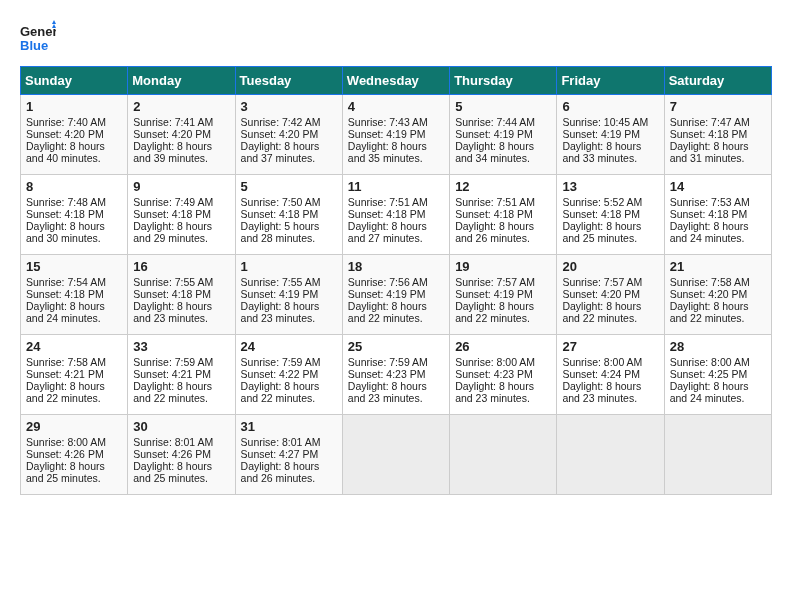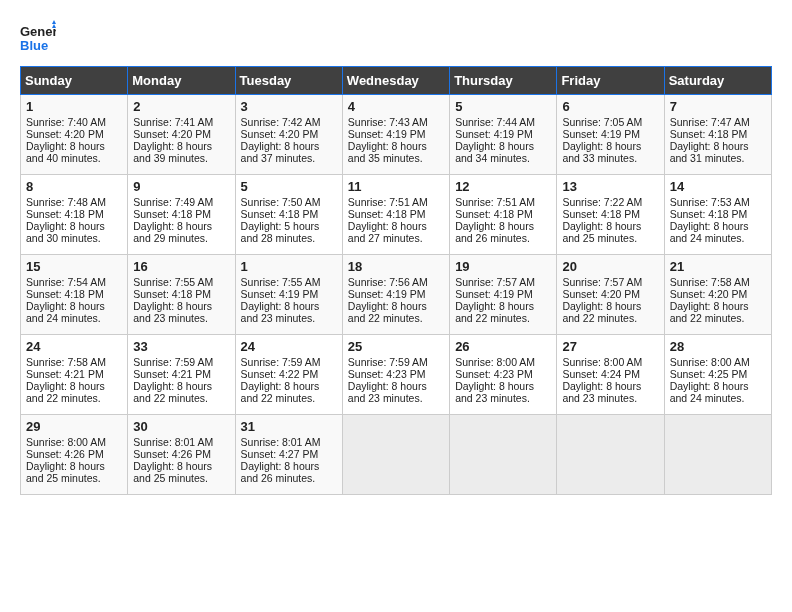--- a/index.html
+++ b/index.html
@@ -32,21 +32,21 @@
     .location {
       font-size: 14px;
       color: #444;
     }
     table {
       width: 100%;
       border-collapse: collapse;
       table-layout: fixed;
     }
     th {
-      background-color: #404040;
+      background-color: #0f766e;
       color: white;
       font-size: 13px;
       font-weight: bold;
       padding: 6px 4px;
       text-align: left;
       border: 1px solid #1a73e8;
     }
     td {
       border: 1px solid #ccc;
       vertical-align: top;
@@ -109,30 +109,30 @@
         <th>Saturday</th>
       </tr>
   </thead>
   <tbody id="calendar-body">
       <tr>
         <td><span class="day-num">1</span><span>Sunrise: 7:40 AM</span><br><span>Sunset: 4:20 PM</span><br><span>Daylight: 8 hours and 40 minutes.</span></td>
         <td><span class="day-num">2</span><span>Sunrise: 7:41 AM</span><br><span>Sunset: 4:20 PM</span><br><span>Daylight: 8 hours and 39 minutes.</span></td>
         <td><span class="day-num">3</span><span>Sunrise: 7:42 AM</span><br><span>Sunset: 4:20 PM</span><br><span>Daylight: 8 hours and 37 minutes.</span></td>
         <td><span class="day-num">4</span><span>Sunrise: 7:43 AM</span><br><span>Sunset: 4:19 PM</span><br><span>Daylight: 8 hours and 35 minutes.</span></td>
         <td><span class="day-num">5</span><span>Sunrise: 7:44 AM</span><br><span>Sunset: 4:19 PM</span><br><span>Daylight: 8 hours and 34 minutes.</span></td>
-        <td><span class="day-num">6</span><span>Sunrise: 7:05 AM</span><br><span>Sunset: 4:19 PM</span><br><span>Daylight: 8 hours and 33 minutes.</span></td>
+        <td><span class="day-num">6</span><span>Sunrise: 10:45 AM</span><br><span>Sunset: 4:19 PM</span><br><span>Daylight: 8 hours and 33 minutes.</span></td>
         <td><span class="day-num">7</span><span>Sunrise: 7:47 AM</span><br><span>Sunset: 4:18 PM</span><br><span>Daylight: 8 hours and 31 minutes.</span></td>
       </tr>
       <tr>
         <td><span class="day-num">8</span><span>Sunrise: 7:48 AM</span><br><span>Sunset: 4:18 PM</span><br><span>Daylight: 8 hours and 30 minutes.</span></td>
         <td><span class="day-num">9</span><span>Sunrise: 7:49 AM</span><br><span>Sunset: 4:18 PM</span><br><span>Daylight: 8 hours and 29 minutes.</span></td>
         <td><span class="day-num">5</span><span>Sunrise: 7:50 AM</span><br><span>Sunset: 4:18 PM</span><br><span>Daylight: 5 hours and 28 minutes.</span></td>
         <td><span class="day-num">11</span><span>Sunrise: 7:51 AM</span><br><span>Sunset: 4:18 PM</span><br><span>Daylight: 8 hours and 27 minutes.</span></td>
         <td><span class="day-num">12</span><span>Sunrise: 7:51 AM</span><br><span>Sunset: 4:18 PM</span><br><span>Daylight: 8 hours and 26 minutes.</span></td>
-        <td><span class="day-num">13</span><span>Sunrise: 7:22 AM</span><br><span>Sunset: 4:18 PM</span><br><span>Daylight: 8 hours and 25 minutes.</span></td>
+        <td><span class="day-num">13</span><span>Sunrise: 5:52 AM</span><br><span>Sunset: 4:18 PM</span><br><span>Daylight: 8 hours and 25 minutes.</span></td>
         <td><span class="day-num">14</span><span>Sunrise: 7:53 AM</span><br><span>Sunset: 4:18 PM</span><br><span>Daylight: 8 hours and 24 minutes.</span></td>
       </tr>
       <tr>
         <td><span class="day-num">15</span><span>Sunrise: 7:54 AM</span><br><span>Sunset: 4:18 PM</span><br><span>Daylight: 8 hours and 24 minutes.</span></td>
         <td><span class="day-num">16</span><span>Sunrise: 7:55 AM</span><br><span>Sunset: 4:18 PM</span><br><span>Daylight: 8 hours and 23 minutes.</span></td>
         <td><span class="day-num">1</span><span>Sunrise: 7:55 AM</span><br><span>Sunset: 4:19 PM</span><br><span>Daylight: 8 hours and 23 minutes.</span></td>
         <td><span class="day-num">18</span><span>Sunrise: 7:56 AM</span><br><span>Sunset: 4:19 PM</span><br><span>Daylight: 8 hours and 22 minutes.</span></td>
         <td><span class="day-num">19</span><span>Sunrise: 7:57 AM</span><br><span>Sunset: 4:19 PM</span><br><span>Daylight: 8 hours and 22 minutes.</span></td>
         <td><span class="day-num">20</span><span>Sunrise: 7:57 AM</span><br><span>Sunset: 4:20 PM</span><br><span>Daylight: 8 hours and 22 minutes.</span></td>
         <td><span class="day-num">21</span><span>Sunrise: 7:58 AM</span><br><span>Sunset: 4:20 PM</span><br><span>Daylight: 8 hours and 22 minutes.</span></td>

